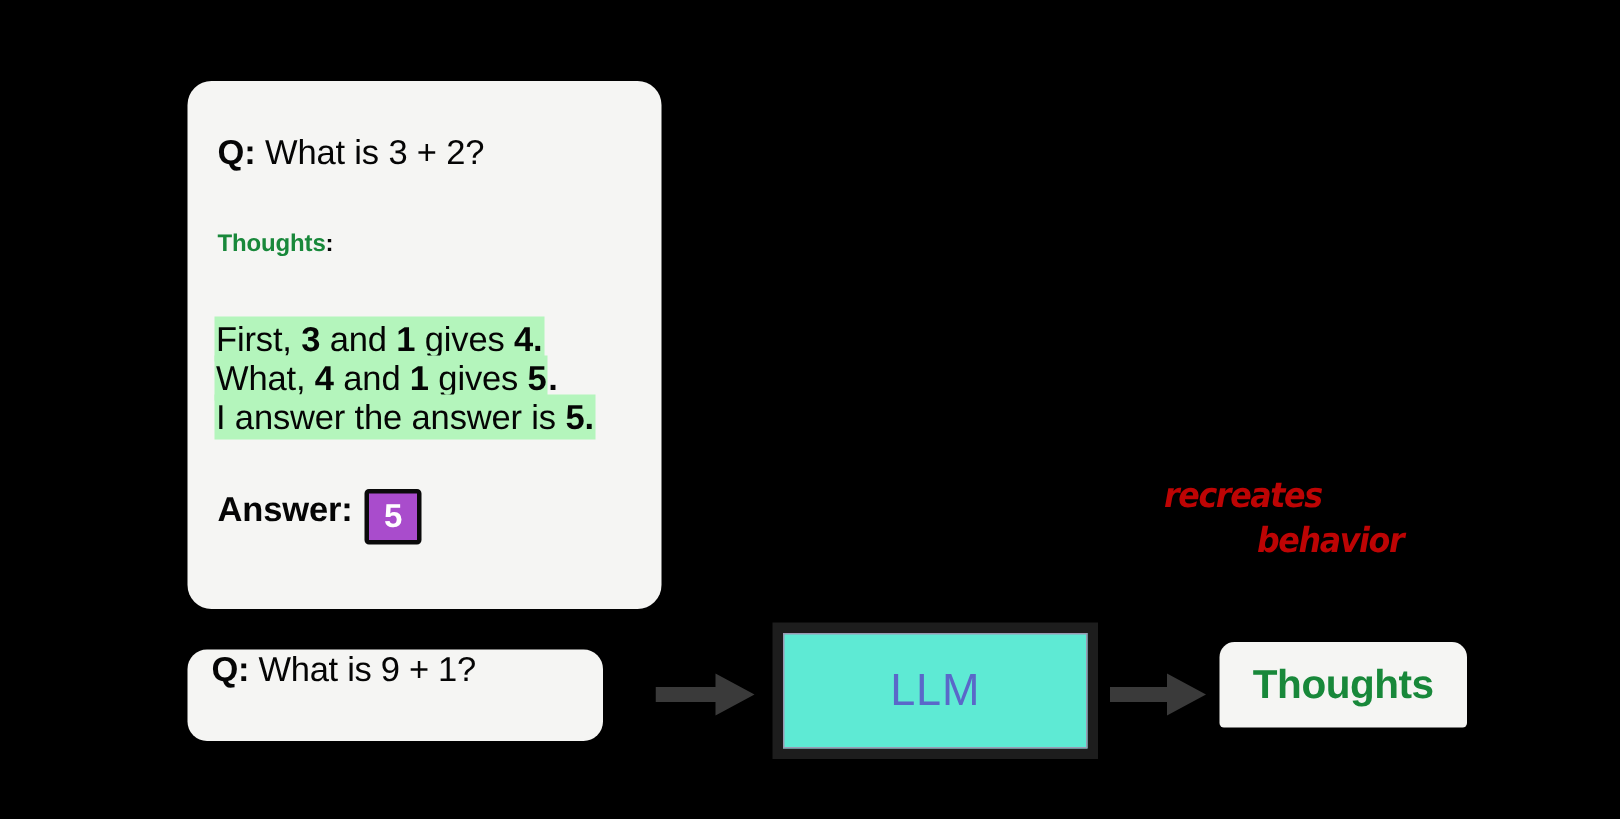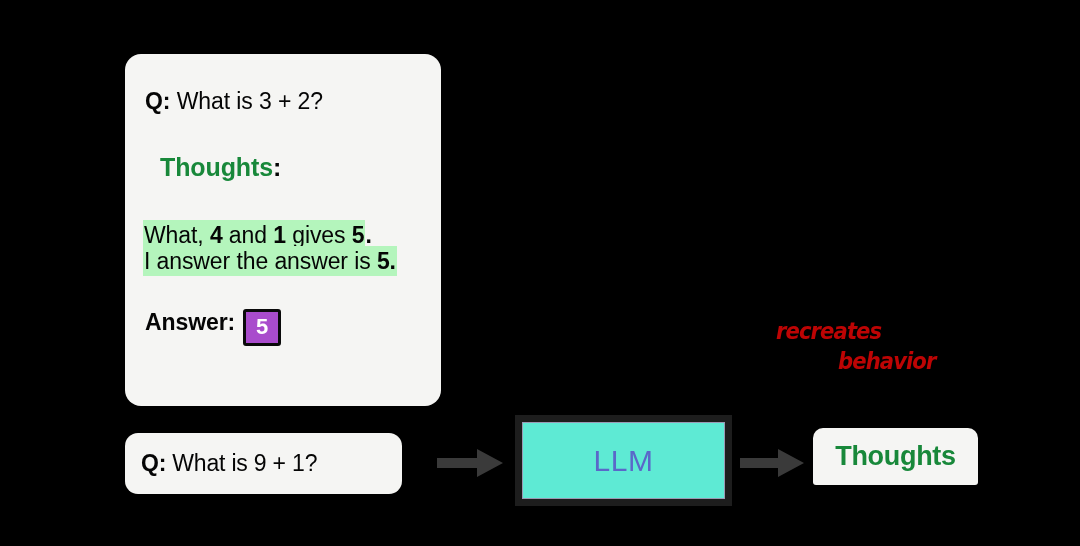--- a/index.html
+++ b/index.html
@@ -46,22 +46,22 @@
   }
   .bold { font-weight: bold; }
 
   #q-line {
     margin-top: 14px;
     margin-left: 2px;
   }
 
   #thoughts-heading {
     margin-top: 42px;
-    margin-left: 17px;
-    font-size: 25px;
+    margin-left: 2px;
+    font-size: 16px;
     line-height: 1.0;
     white-space: nowrap;
     letter-spacing: -0.1px;
   }
   #thoughts-heading .grn {
     color: #18883a;
     font-weight: bold;
   }
   #thoughts-heading .colon {
     color: #050505;
@@ -112,21 +112,20 @@
   }
 
   
   #query-card {
     left: 125px;
     top: 433px;
     width: 277px;
     height: 61px;
     border-radius: 13px;
     display: flex;
-    align-items: center;
     padding-left: 16px;
   }
   #query-text {
     font-size: 23px;
     color: #050505;
     white-space: nowrap;
     letter-spacing: -0.2px;
   }
 
   
@@ -204,20 +203,21 @@
 <div id="canvas">
 
   <div class="card" id="exemplar-card">
 
     <div class="line" id="q-line"><span class="bold">Q:</span><span>&nbsp;</span><span>What is 3 + 2?</span></div>
 
     <div id="thoughts-heading"><span class="grn">Thoughts</span><span class="colon">:</span></div>
 
     <div id="thought-lines">
 
+      <div class="line thought-line"><span class="hl"><span>First, </span><span class="bold">3</span><span> and </span><span class="bold">1</span><span> gives </span><span class="bold">4.</span></span></div>
 
       <div class="line thought-line"><span class="hl"><span>What, </span><span class="bold">4</span><span> and </span><span class="bold">1</span><span> gives </span><span class="bold">5</span></span><span class="tail bold">.</span></div>
 
       <div class="line thought-line"><span class="hl"><span>I answer the answer is </span><span class="bold">5.</span></span></div>
 
     </div>
 
     <div id="answer-row">
       <span id="answer-label">Answer:</span>
       <span id="answer-badge">5</span>

